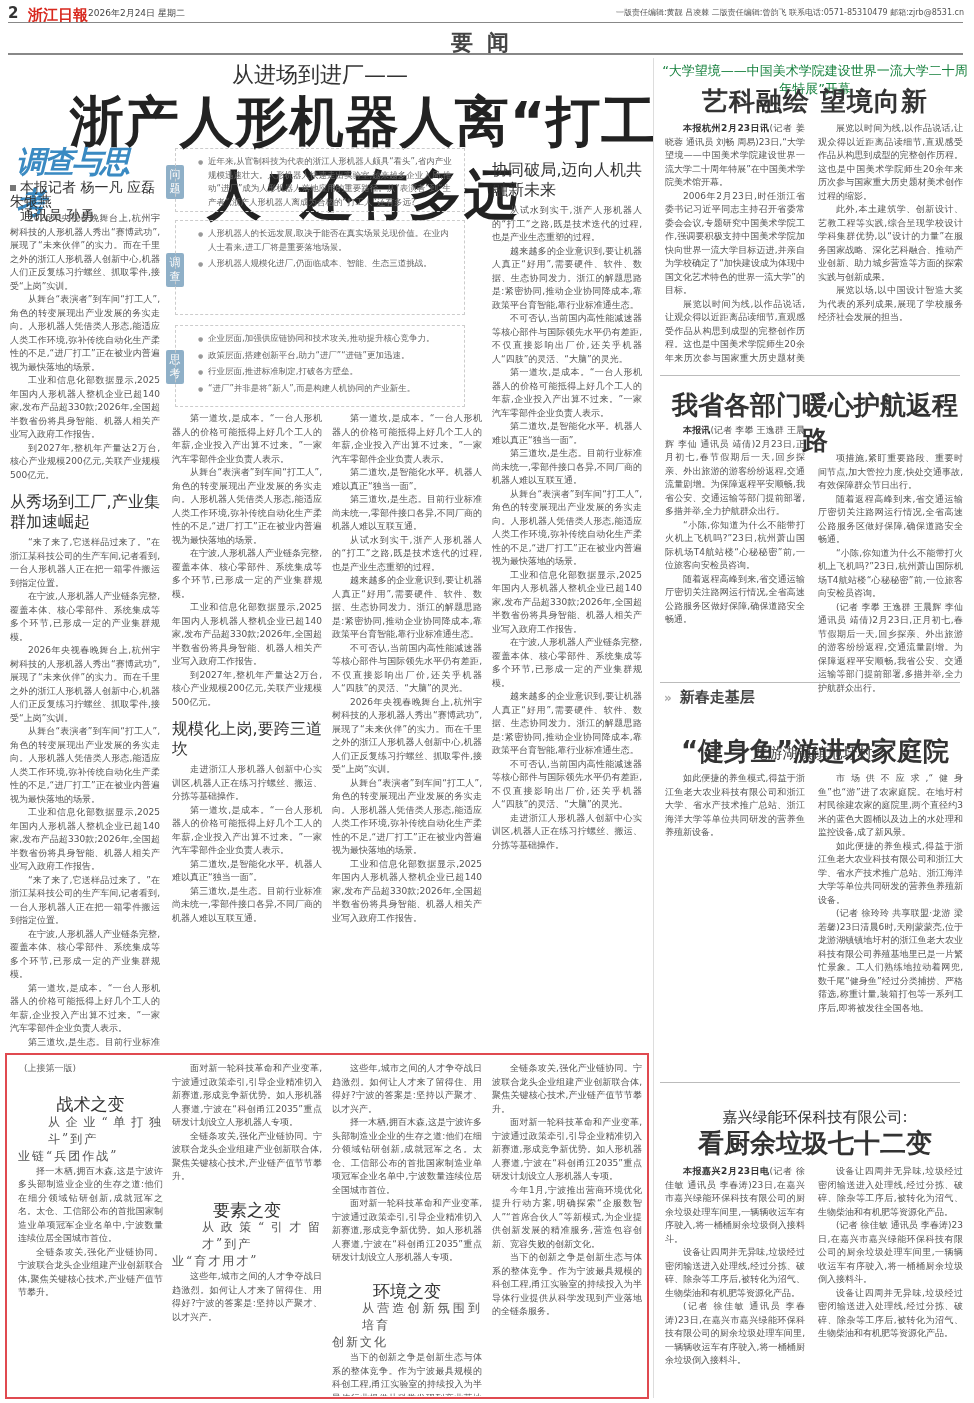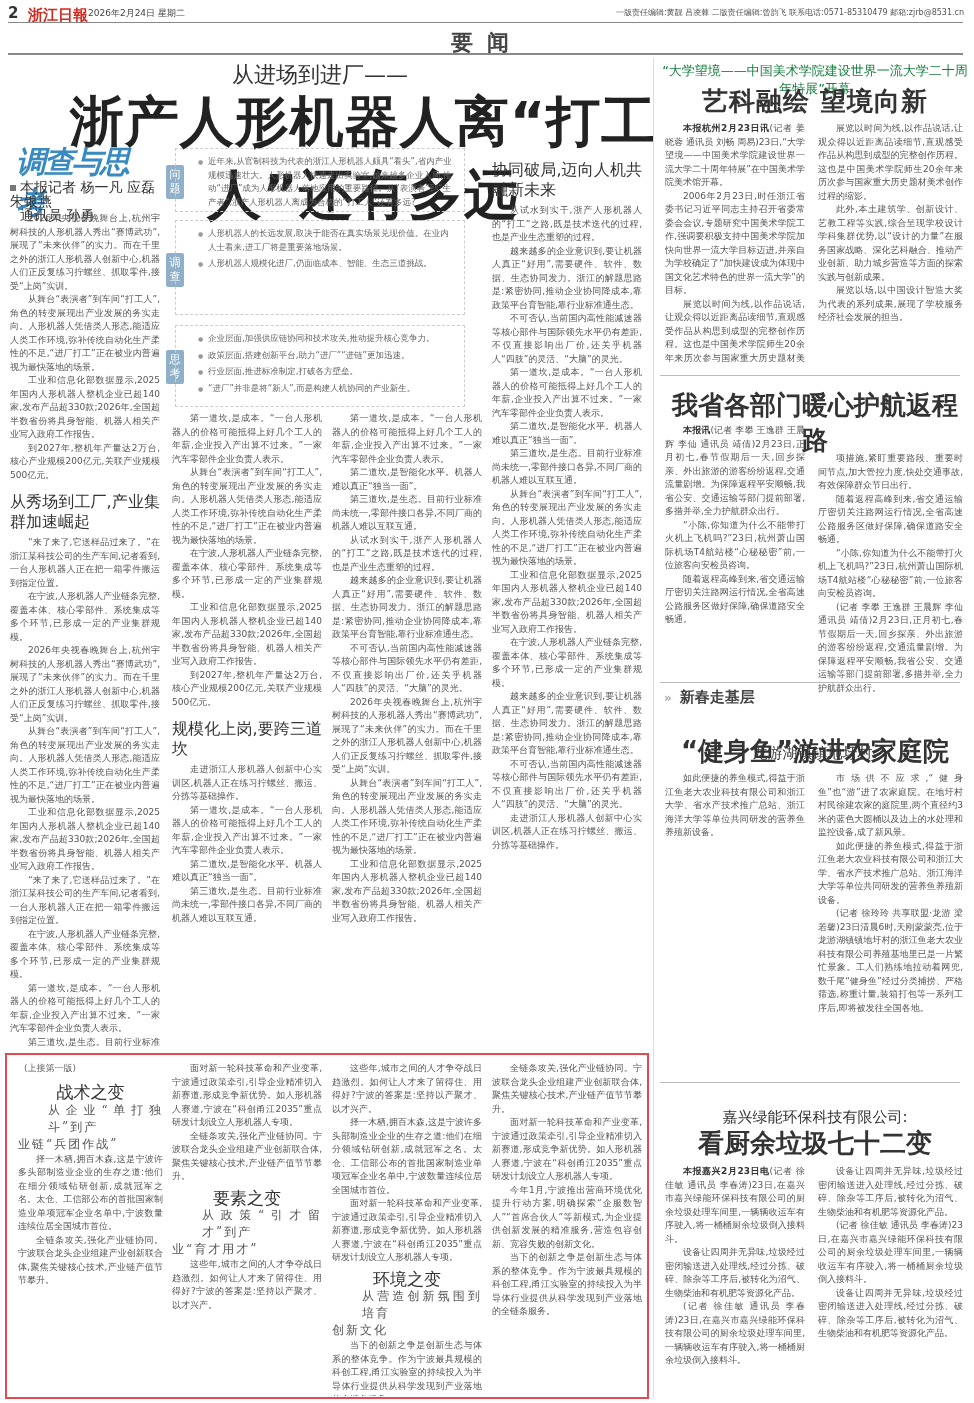--- a/index.html
+++ b/index.html
@@ -40,21 +40,21 @@
   .art2-title { position: absolute; left: 660px; top: 388px; width: 310px; text-align: center; font-size: 26px; font-weight: bold; color: #333; }
   .tag-line { position: absolute; left: 664px; top: 688px; font-size: 15px; font-weight: bold; color: #444; }
   .tag-line .arrow { color: #aaa; font-size: 12px; margin-right: 8px; }
   .art3-kicker { position: absolute; left: 660px; top: 716px; width: 310px; text-align: center; font-size: 15px; color: #333; margin-top: 28px; }
   .art3-title { position: absolute; left: 660px; top: 734px; width: 310px; text-align: center; font-size: 26px; font-weight: bold; color: #333; }
   .art4-kicker { position: absolute; left: 660px; top: 1108px; width: 310px; text-align: center; font-size: 15px; color: #333; }
   .art4-title { position: absolute; left: 660px; top: 1126px; width: 310px; text-align: center; font-size: 26px; font-weight: bold; color: #333; }
 
   .highlight-box { position: absolute; left: 5px; top: 1053px; width: 644px; height: 346px; border: 2px solid #e04a50; }
   .cont-note { position: absolute; left: 24px; top: 1062px; font-size: 9px; color: #666; }
-  .change-title { text-align: center; font-size: 17px; color: #333; margin: 8px 0 2px; }
+  .change-title { text-align: center; font-size: 17px; color: #333; margin: 20px 0 2px; }
   .change-sub { font-family: "DejaVu Serif", serif; font-size: 12px; color: #555; line-height: 17px; letter-spacing: 2px; }
   .change-sub .r { padding-left: 2.5em; display: block; }
   .bold-lead { font-weight: bold; color: #333; }
 </style>
 </head>
 <body>
 
 <div class="masthead">
   <span class="pg">2</span>
   <span class="logo">浙江日報</span>

